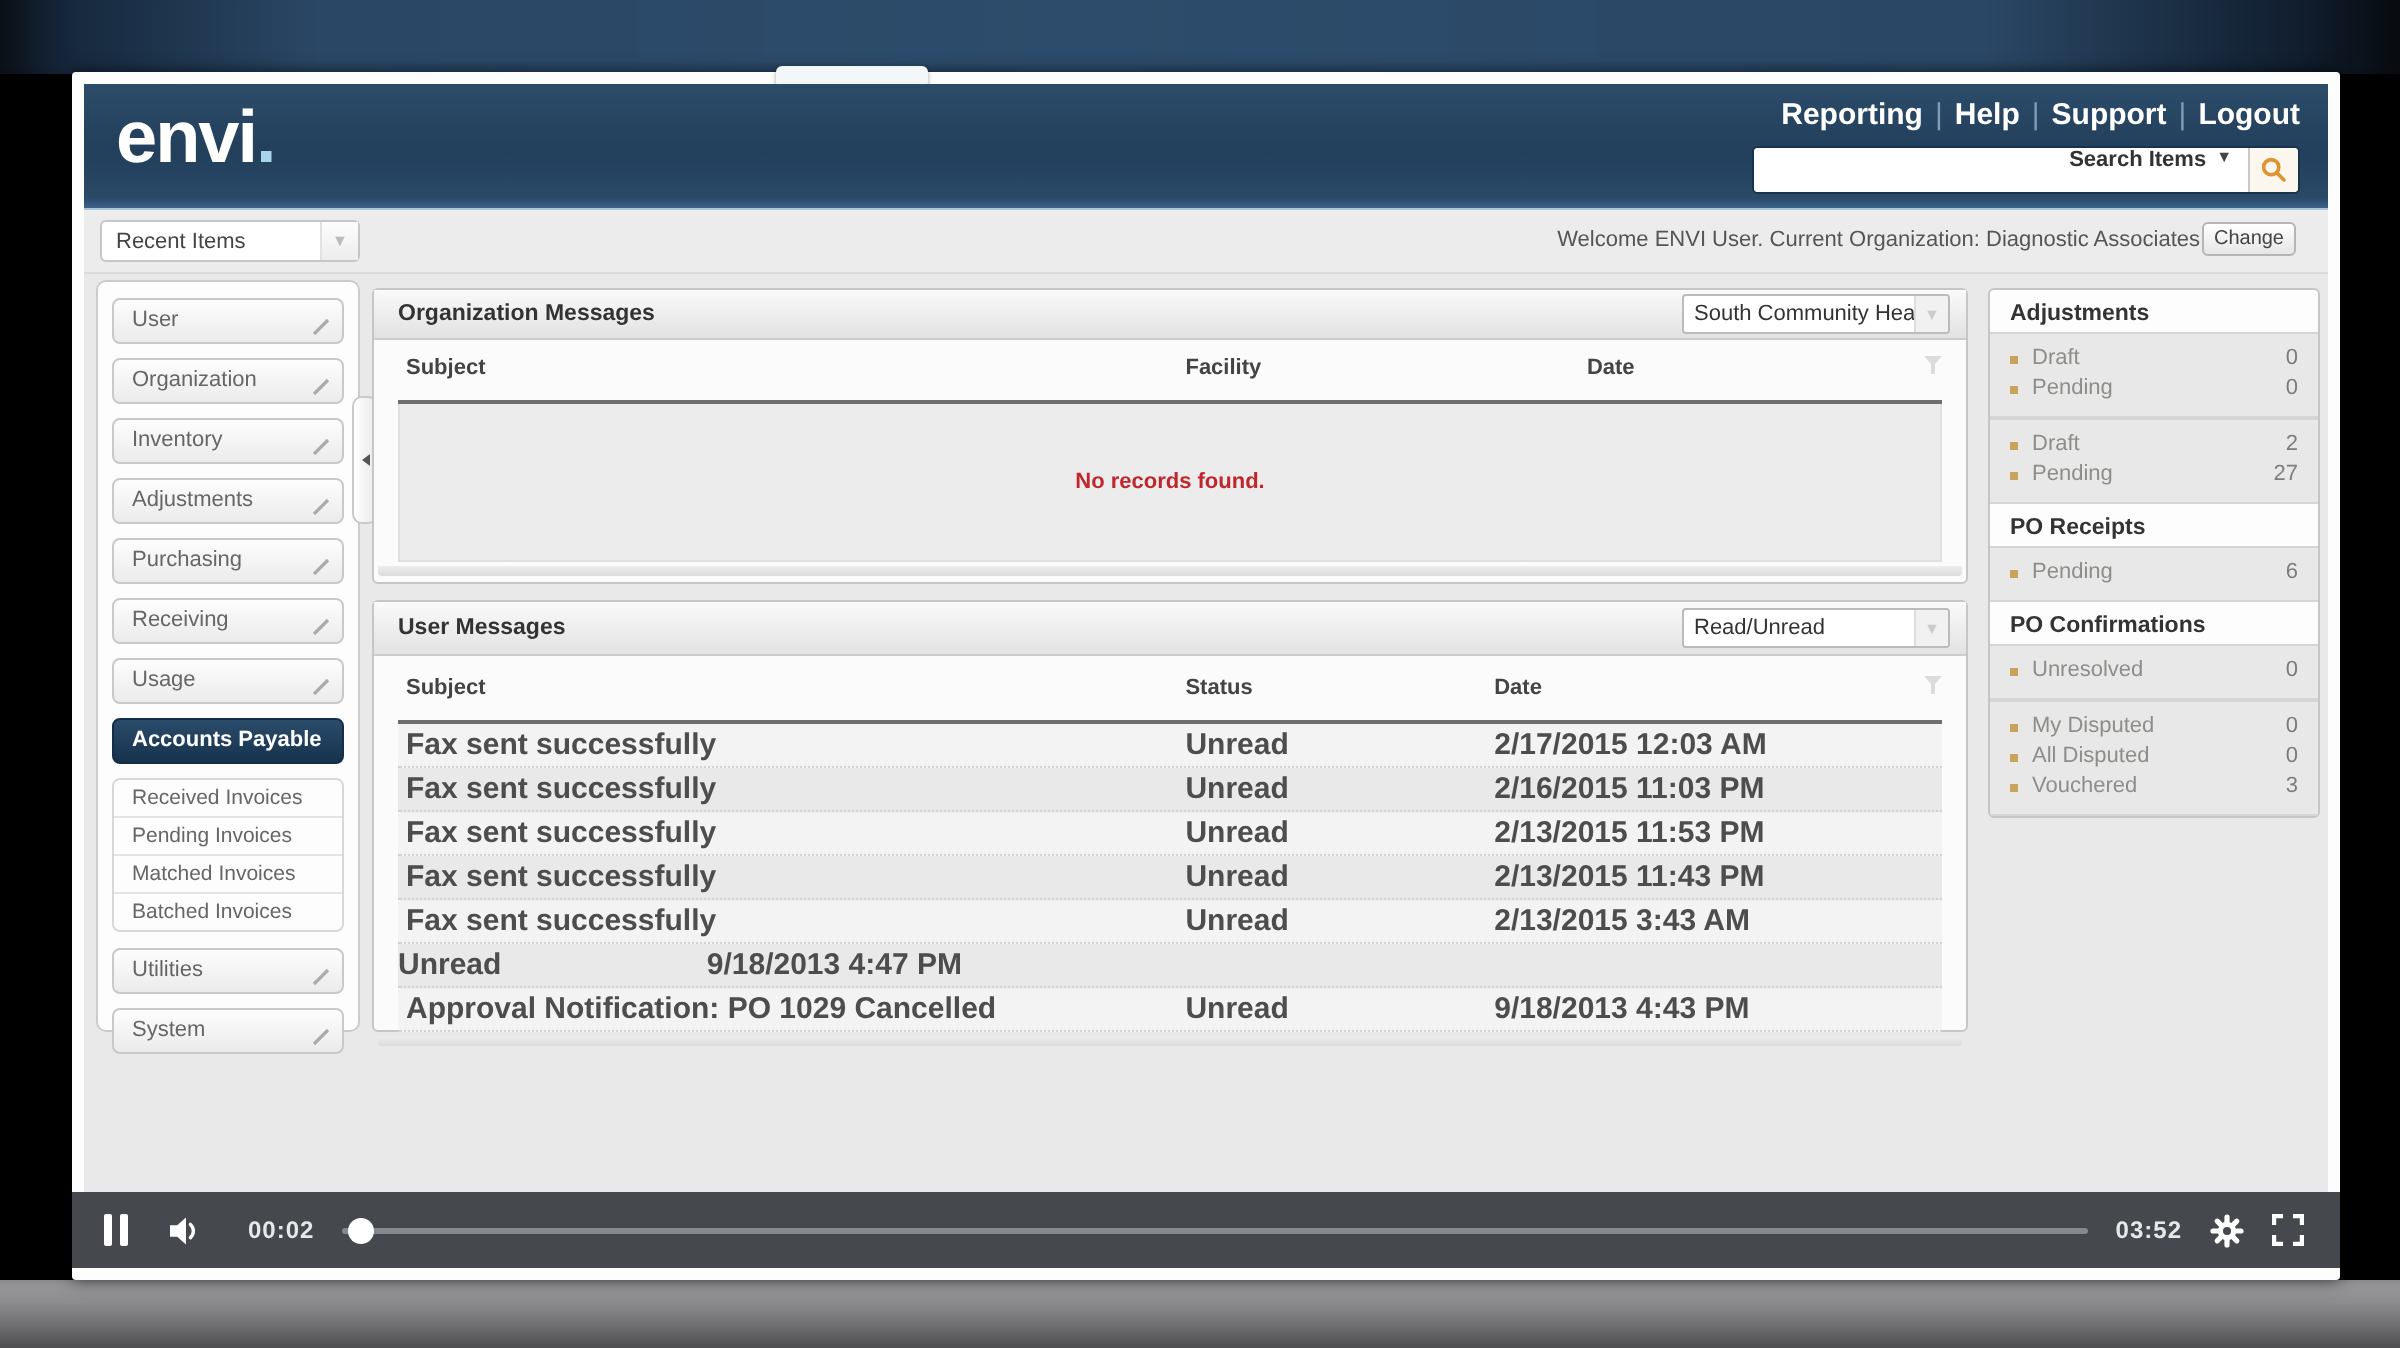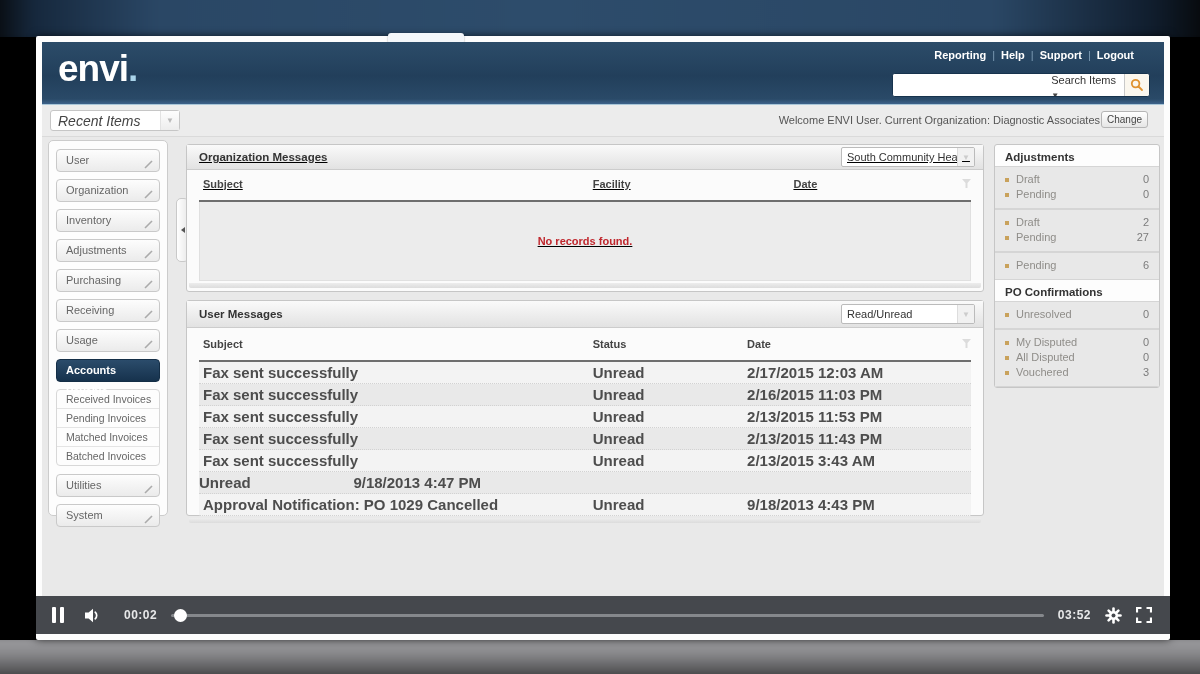--- a/index.html
+++ b/index.html
@@ -17,45 +17,45 @@
          border-radius:2px;box-shadow:0 0 8px rgba(0,0,0,.6);}
   .frame-tab{position:absolute;left:352px;top:-3px;width:76px;height:11px;background:#f4f7fa;
          border-radius:3px;box-shadow:0 1px 2px rgba(0,0,0,.35);}
   .app{position:absolute;left:6px;top:6px;width:1122px;height:592px;background:#e9e9e9;overflow:hidden;}
   
   .app-header{position:absolute;left:0;top:0;width:1122px;height:62px;
       background:linear-gradient(180deg,#2c4c69 0%,#223f5b 55%,#2a4a68 92%,#3d628a 100%);
       border-bottom:1px solid #a9c6d8;}
   .logo{position:absolute;left:16px;top:6px;color:#fff;font-size:37px;font-weight:bold;letter-spacing:-1px;}
   .logo .dot{color:#aad4ea;}
-  .top-links{position:absolute;right:30px;top:7px;font-size:11px;font-weight:bold;color:#fff;}
+  .top-links{position:absolute;right:14px;top:7px;font-size:15px;font-weight:bold;color:#fff;}
   .top-links a{color:#fff;text-decoration:none;}
   .tl-sep{color:#7e9cb5;margin:0 6px;font-weight:normal;}
   .search-wrap{position:absolute;right:14px;top:31px;height:22px;display:flex;align-items:stretch;
       background:#fff;border:1px solid #17334d;border-radius:3px;overflow:hidden;}
   .search-input{width:138px;border:none;outline:none;padding:0 6px;font-size:11px;font-family:inherit;}
-  .search-cat{display:flex;align-items:flex-start;gap:5px;padding:0 8px;font-size:11px;font-weight:normal;color:#333;
-      background:#fff;cursor:pointer;flex-direction:column;}
+  .search-cat{display:flex;align-items:flex-start;gap:5px;padding:0 8px;font-size:11px;font-weight:bold;color:#333;
+      background:#fff;cursor:pointer;}
   .search-cat .arrow{font-size:8px;color:#444;}
   .search-btn{display:flex;align-items:center;justify-content:center;width:24px;background:#fbf7ee;
       border-left:1px solid #c9c9c9;cursor:pointer;}
   
   .welcome-row{position:absolute;left:0;top:63px;width:1122px;height:31px;background:#ececec;
       border-bottom:1px solid #dadada;font-size:11px;color:#555;}
   .recent-items{position:absolute;left:8px;top:5px;width:128px;height:19px;background:#fff;
       border:1px solid #c6c6c6;border-radius:3px;display:flex;align-items:center;cursor:pointer;}
-  .recent-items .lbl{flex:1;padding-left:7px;font-size:14px;color:#444;font-style:italic;}
+  .recent-items .lbl{flex:1;padding-left:7px;font-size:11px;color:#444;}
   .recent-items .dd{width:18px;text-align:center;color:#bbb;font-size:8px;border-left:1px solid #e2e2e2;
       background:linear-gradient(180deg,#fdfdfd,#ededed);height:100%;display:flex;align-items:center;justify-content:center;}
   .welcome-text{position:absolute;right:64px;top:9px;white-space:nowrap;}
   .change-btn{position:absolute;right:16px;top:6px;height:17px;padding:0 5px;font-size:10px;color:#444;
       background:linear-gradient(180deg,#fff,#e6e6e6);border:1px solid #b5b5b5;border-radius:3px;
       font-family:inherit;cursor:pointer;}
   
-  .nav-panel{position:absolute;left:6px;top:98px;width:120px;height:376px;background:#fdfdfd;
+  .nav-panel{position:absolute;left:6px;top:98px;width:132px;height:376px;background:#fdfdfd;
       border:1px solid #ccc;border-radius:5px;box-sizing:border-box;padding:8px 7px;}
   .nav-btn{position:relative;height:21px;line-height:21px;margin-bottom:7px;border:1px solid #c9c9c9;
       border-radius:4px;background:linear-gradient(180deg,#fdfdfd,#ebebeb);font-size:11px;color:#666;
       padding-left:9px;cursor:pointer;}
   .nav-btn .exp{position:absolute;right:6px;top:5px;}
   .nav-btn.selected{background:linear-gradient(180deg,#2b4c6b,#16324d);border-color:#142e46;
       color:#fff;font-weight:bold;}
   .nav-sub{border:1px solid #d8d8d8;border-radius:4px;background:#fdfdfd;margin:3px 0 8px;overflow:hidden;}
   .nav-sub-item{height:18px;line-height:18px;font-size:10.5px;color:#666;padding-left:9px;
       border-bottom:1px solid #e4e4e4;cursor:pointer;}
@@ -203,21 +203,21 @@
               </svg></span></div>
         <div class="nav-btn"><span>System</span>
           <span class="exp"><svg width="9" height="9">
                 <line x1="1" y1="8" x2="8" y2="1" stroke="#ababab" stroke-width="1.6"></line>
               </svg></span></div>
       </div>
       <div class="collapse-handle">
         <span class="collapse-tri"></span>
       </div>
 
-      <div class="panel" style="left:144px;top:102px;width:798px;height:148px;text-decoration:underline;">
+      <div class="panel" style="left:144px;top:102px;width:798px;height:148px;">
         <div class="panel-head">
           <span class="panel-title">Organization Messages</span>
           <div class="panel-filter">
             <span class="lbl">South Community Health</span>
             <span class="dd">▼</span>
           </div>
         </div>
         <div class="tbl">
           <div class="thead">
             <span class="o-subj">Subject</span>
@@ -312,20 +312,21 @@
             <span class="bullet"></span>
             <span>Draft</span>
               <span class="val">2</span>
             </div>
           <div class="sum-item">
             <span class="bullet"></span>
             <span>Pending</span>
               <span class="val">27</span>
             </div>
         </div>
+        <div class="sum-title">PO Receipts</div>
         <div class="sum-band">
           <div class="sum-item">
             <span class="bullet"></span>
             <span>Pending</span>
               <span class="val">6</span>
             </div>
         </div>
         <div class="sum-title">PO Confirmations</div>
         <div class="sum-band">
           <div class="sum-item">

